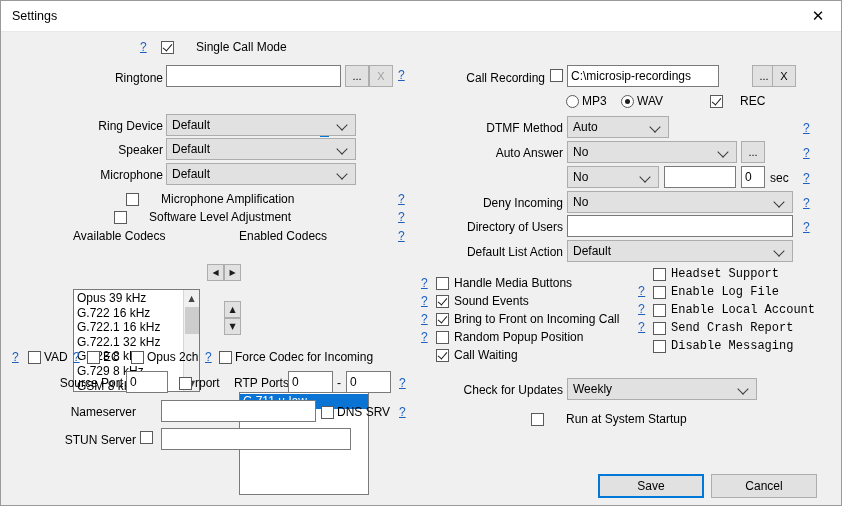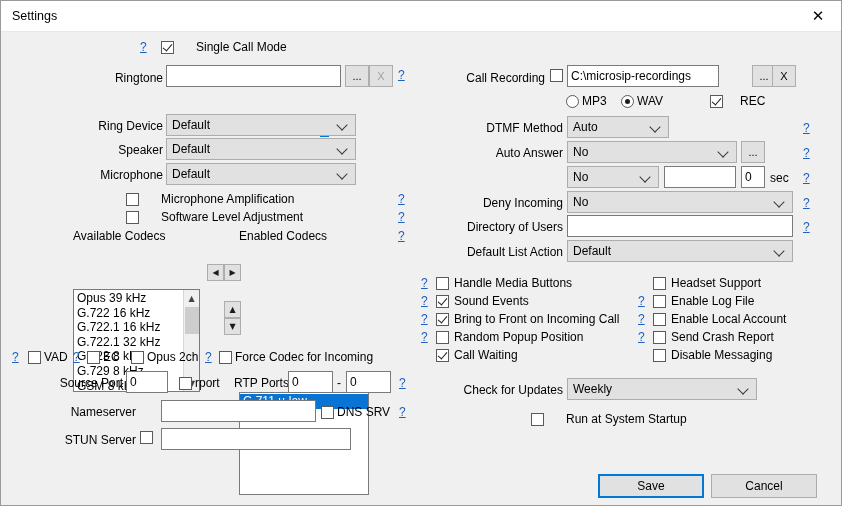--- a/index.html
+++ b/index.html
@@ -173,21 +173,21 @@
   </div>
 
   <div class="abs cbrow" style="left:125px; top:191px;">
     <span class="cb"></span>
     <span class="lbl">Microphone Amplification</span>
   </div>
   <div class="abs" style="left:397px; top:191px;">
     <span class="help">?</span>
   </div>
 
-  <div class="abs cbrow" style="left:125px; top:209px;">
+  <div class="abs cbrow" style="left:113px; top:209px;">
     <span class="cb"></span>
     <span class="lbl">Software Level Adjustment</span>
   </div>
   <div class="abs" style="left:397px; top:209px;">
     <span class="help">?</span>
   </div>
 
   <div class="abs grp-title" style="left:72px; top:228px;">Available Codecs</div>
   <div class="abs listbox" style="left:72px; top:243px; width:127px; height:103px;">
     <div id="avail-items" style="padding-top:1px;">
@@ -365,21 +365,21 @@
         <span class="help" style="width: 10px; display: inline-block;">?</span>
         <span class="cb"></span>
         <span class="lbl">Random Popup Position</span>
       </div>
       <div style="display: flex; align-items: center; height: 18px; gap: 5px;">
         <span class="help" style="width: 10px; display: inline-block;"></span>
         <span class="cb on"></span>
         <span class="lbl">Call Waiting</span>
       </div>
     </div>
-  <div class="abs" id="opts-right" style="left:637px; top:273px; width:200px;">
+  <div class="abs" id="opts-right" style="left:637px; top:264px; width:200px;font-family:Liberation Mono, monospace;">
       <div style="display: flex; align-items: center; height: 18px; gap: 5px;">
         <span class="help" style="width: 10px; display: inline-block;"></span>
         <span class="cb"></span>
         <span class="lbl">Headset Support</span>
       </div>
       <div style="display: flex; align-items: center; height: 18px; gap: 5px;">
         <span class="help" style="width: 10px; display: inline-block;">?</span>
         <span class="cb"></span>
         <span class="lbl">Enable Log File</span>
       </div>

